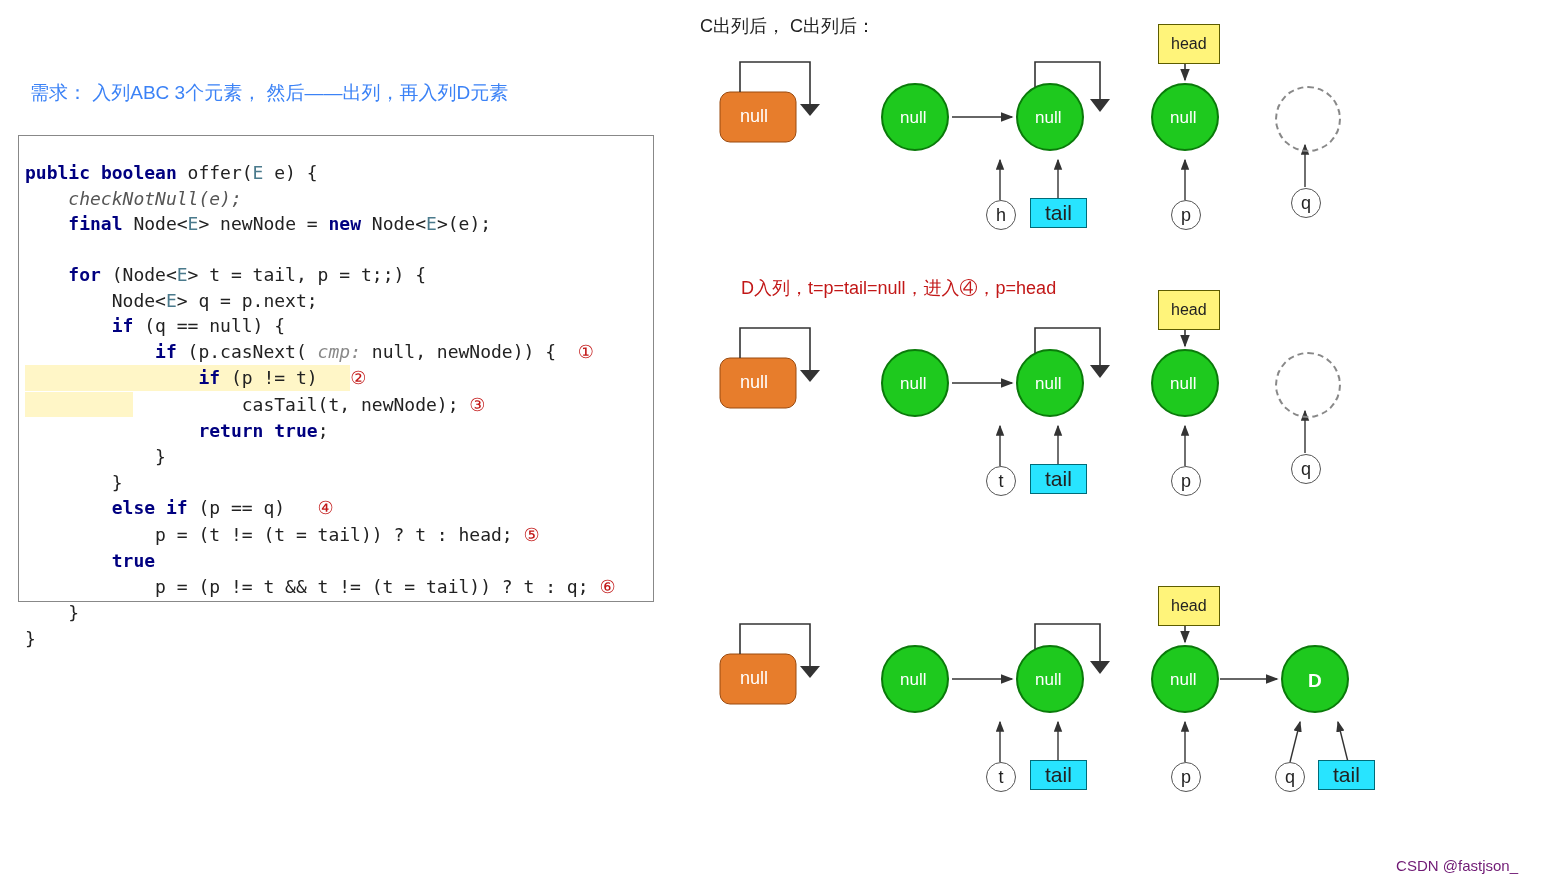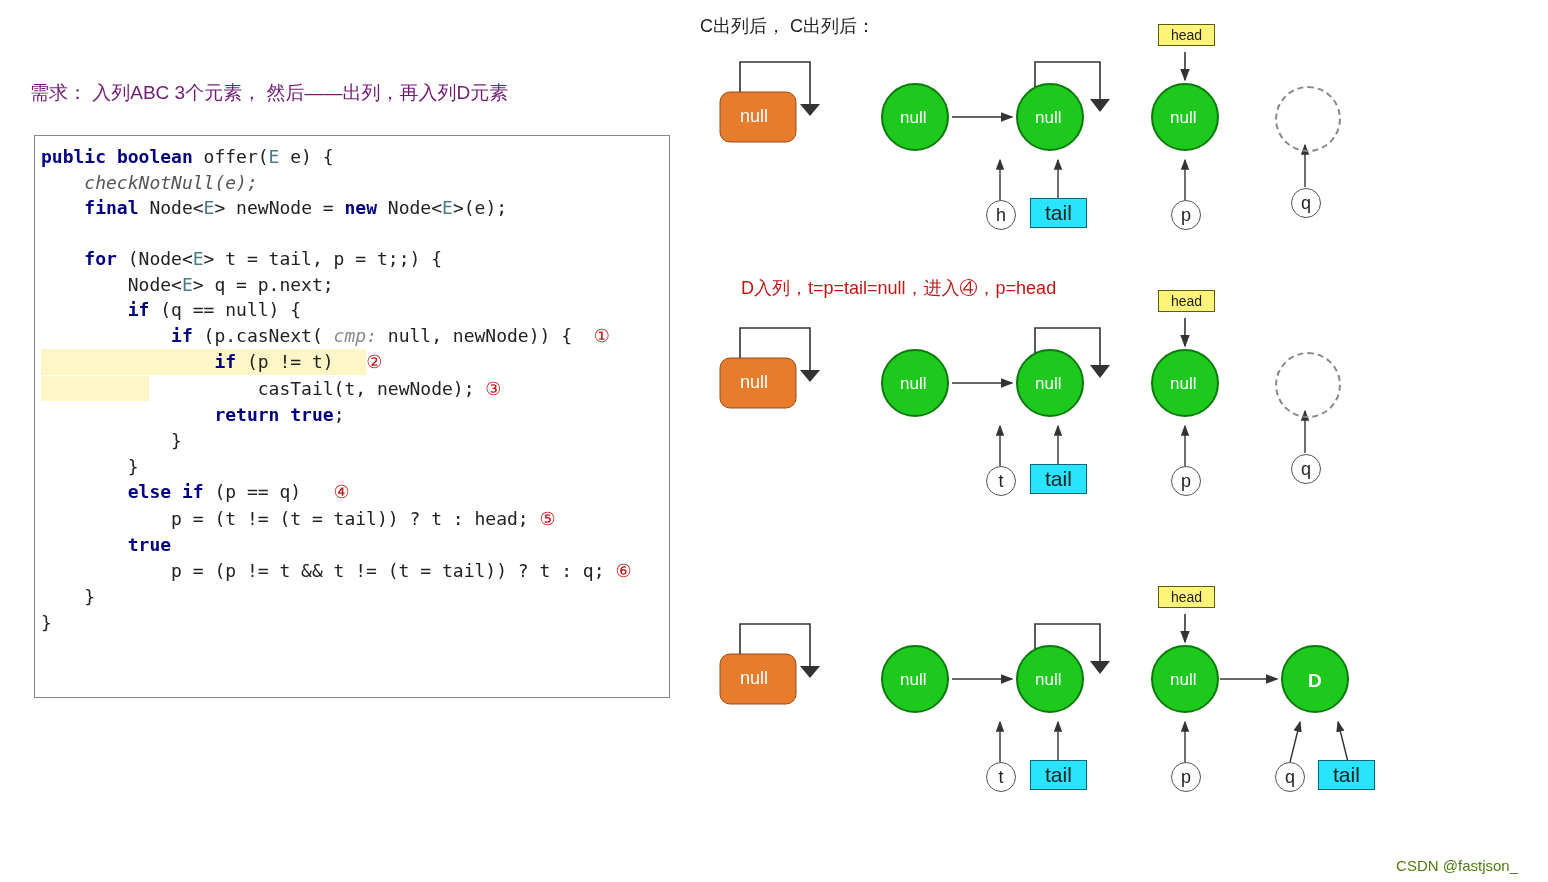--- a/index.html
+++ b/index.html
@@ -1,33 +1,33 @@
 <!DOCTYPE html>
 <html><head>
 <meta charset="utf-8">
 <style>
   html,body{margin:0;padding:0;background:#fff;font-family:"Microsoft YaHei",Arial,sans-serif;font-size:16px;color:#222;}
   .page{position:relative;width:1548px;height:882px;}
-  .requirement{position:absolute;left:30px;top:80px;color:#701a75;font-size:19px;}
-  .codebox{position:absolute;left:34px;top:135px;width:636px;height:563px;border:1.5px solid #888;padding:8px 6px 6px 6px;box-sizing:border-box;font-family:Consolas,Menlo,monospace;font-size:18px;line-height:1.42;white-space:pre;}
+  .requirement{position:absolute;left:30px;top:80px;color:#3b82f6;font-size:19px;}
+  .codebox{position:absolute;left:18px;top:135px;width:636px;height:467px;border:1.5px solid #888;padding:24px 6px 6px 6px;box-sizing:border-box;font-family:Consolas,Menlo,monospace;font-size:18px;line-height:1.42;white-space:pre;}
   .kw{color:#000080;font-weight:bold;}
   .fn{font-style:italic;color:#555;}
   .tp{color:#4a7a8c;}
   .hint{color:#888;font-style:italic;}
   .ann{color:#c21717;font-family:Arial;}
   .hl{background:#fff6c7;display:inline-block;}
   .abs{position:absolute;}
   
-  .head-label{background:#fff47a;border:1px solid #5c5c00;padding:2px 12px;font-size:14px;}
+  .head-label{background:#fff47a;border:1px solid #5c5c00;padding:10px 12px;font-size:16px;}
   .tail-label{background:#28e4ff;border:1px solid #006b78;padding:2px 14px;font-size:21px;}
   .circ-label{border:1px solid #555;border-radius:50%;width:28px;height:28px;display:flex;align-items:center;justify-content:center;font-size:18px;}
   .dashed-circ{border:2px dashed #888;border-radius:50%;width:62px;height:62px;}
   .caption{color:#c21717;font-size:18px;}
   .caption-bk{color:#222;font-size:18px;}
-  .watermark{position:absolute;right:30px;bottom:8px;color:#4d7c0f;font-size:15px;}
+  .watermark{position:absolute;right:30px;bottom:8px;color:#701a75;font-size:15px;}
 </style>
 </head>
 <body>
 
 <div class="page">
 
   <div class="requirement">需求： 入列ABC 3个元素， 然后——出列，再入列D元素</div>
 
   <div class="codebox"><span class="kw">public</span> <span class="kw">boolean</span><span> offer(</span><span class="tp">E</span><span> e) {</span>
     <span class="fn">checkNotNull(e);</span>

